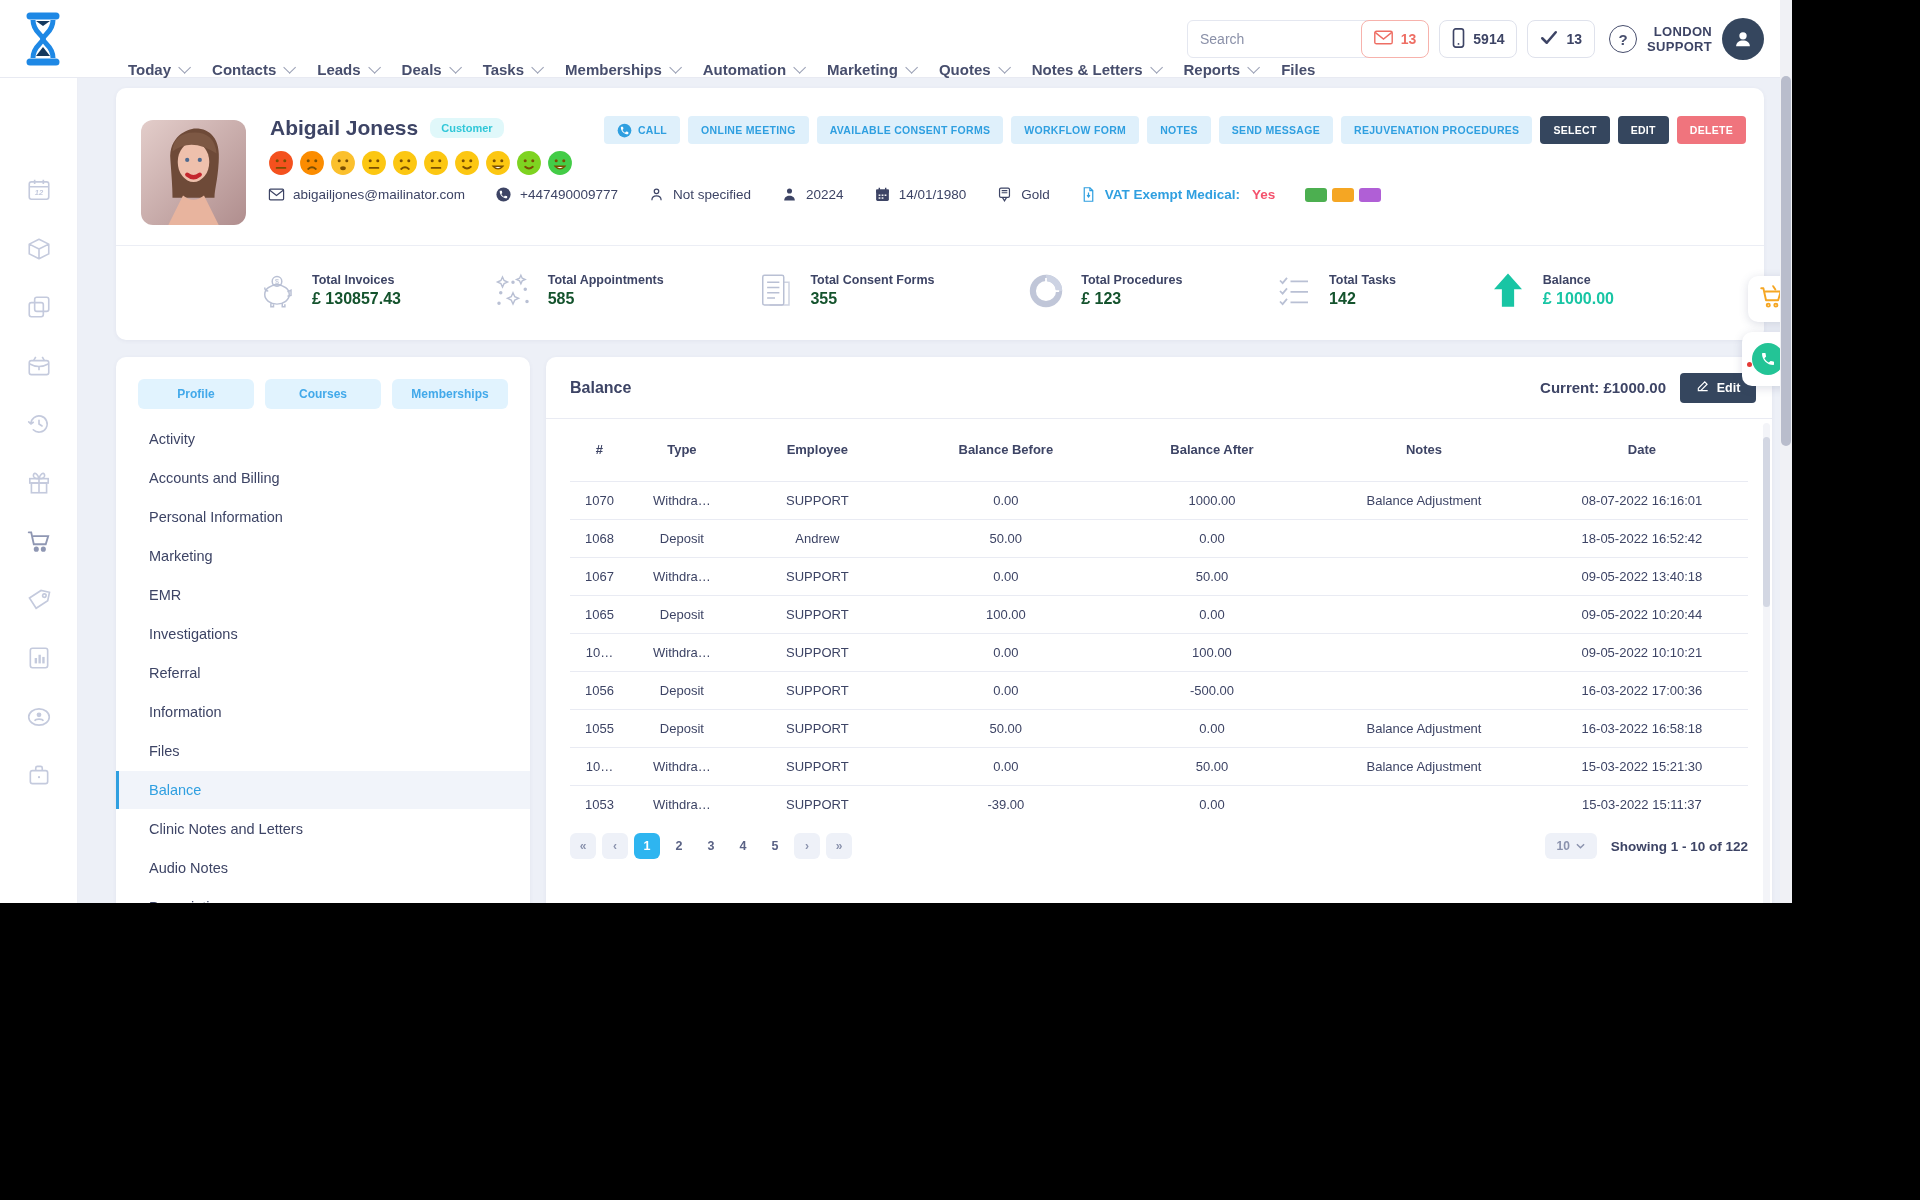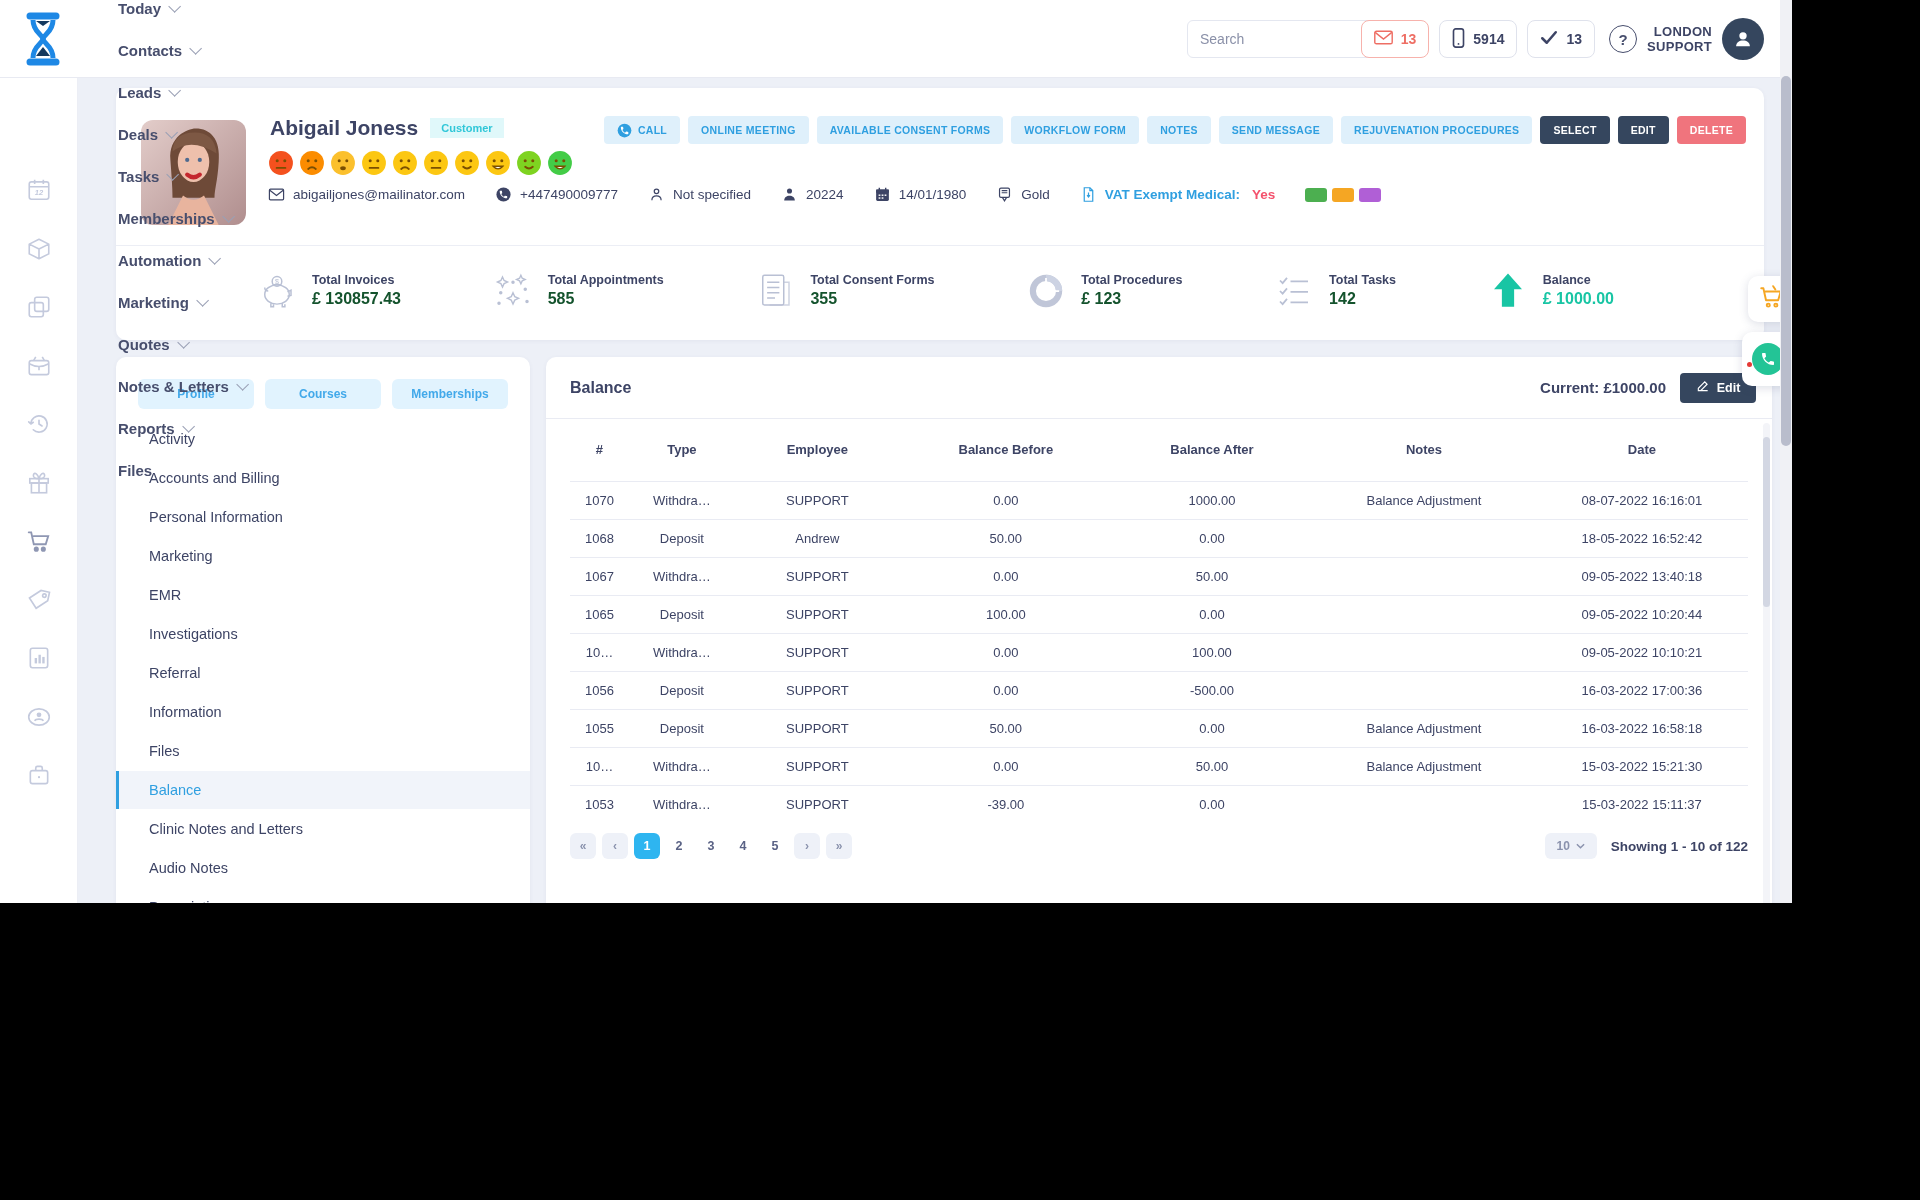--- a/index.html
+++ b/index.html
@@ -3,21 +3,21 @@
 <meta charset="utf-8">
 <style>
   * { margin:0; padding:0; box-sizing:border-box; }
   html,body { width:1920px; height:1200px; background:#000; font-family:"Liberation Sans", sans-serif; overflow:hidden; }
   #stage { position:relative; width:1920px; height:1200px; background:#000; }
   #app { position:absolute; left:0; top:0; width:1792px; height:903px; background:#edf0f7; overflow:hidden; }
 
   
   #topbar { position:absolute; left:0; top:0; width:1792px; height:78px; background:#fff; border-bottom:1px solid #e8eaf2; z-index:5; }
   #logo { position:absolute; left:20px; top:12px; width:46px; height:54px; }
-  #main-nav { position:absolute; left:118px; top:0; height:78px; display:flex; align-items:flex-start; gap:25px;flex-direction:column; }
+  #main-nav { position:absolute; left:128px; top:0; height:78px; display:flex; align-items:flex-end; gap:25px; }
   .nav-item { display:flex; align-items:center; gap:6px; color:#474e6d; font-size:15px; font-weight:600; cursor:pointer; white-space:nowrap; }
   .caret { width:9px; height:9px; border-right:1.6px solid #9aa0b5; border-bottom:1.6px solid #9aa0b5; transform:rotate(45deg) translateY(-3px); margin-left:1px; }
   #search-wrap { position:absolute; left:1187px; top:20px; width:200px; height:38px; border:1px solid #e4e7f0; border-radius:6px; background:#fff; display:flex; align-items:center; }
   #search-input { flex:1; border:none; outline:none; font-size:14px; color:#474e6d; padding:0 12px; background:transparent; font-family:inherit; }
   #search-input::placeholder { color:#8a90a8; }
   #search-btn { width:44px; height:100%; border-left:1px solid #e4e7f0; display:flex; align-items:center; justify-content:center; color:#474e6d; cursor:pointer; }
   #topbar-right { position:absolute; right:28px; top:0; height:78px; display:flex; align-items:center; gap:10px; }
   .top-badge { height:38px; border-radius:8px; border:1px solid #dfe2ec; display:flex; align-items:center; gap:8px; padding:0 12px; font-size:14px; font-weight:700; color:#3d4465; cursor:pointer; background:#fff; }
   .top-badge.mail { border-color:#f7b2ac; color:#ee6e64; }
   #help-icon { width:28px; height:28px; border-radius:50%; border:1.6px solid #474e6d; color:#474e6d; font-size:15px; font-weight:700; display:flex; align-items:center; justify-content:center; cursor:pointer; margin-left:4px; }
@@ -27,21 +27,21 @@
   
   #rail { position:absolute; left:0; top:78px; width:78px; height:825px; background:#fff; border-right:1px solid #eceef5; z-index:4;font-style:italic; }
   .rail-icon { position:absolute; left:26px; width:26px; height:26px; color:#c4cadd; cursor:pointer; }
   .rail-icon svg { width:26px; height:26px; }
 
   
   #header-card { position:absolute; left:116px; top:88px; width:1648px; height:252px; background:#fff; border-radius:10px; box-shadow:0 1px 4px rgba(80,90,130,.07); }
   #client-photo { position:absolute; left:25px; top:32px; width:105px; height:105px; border-radius:12px; overflow:hidden; }
   #client-name-row { position:absolute; left:154px; top:28px; display:flex; align-items:center; gap:12px; }
   #client-name { font-size:21px; font-weight:700; color:#3d4465; }
-  #client-type-badge { background:#e0f8fa; color:#30c7d8; font-size:11px; font-weight:700; padding:4px 11px; border-radius:0; }
+  #client-type-badge { background:#e0f8fa; color:#30c7d8; font-size:11px; font-weight:700; padding:4px 11px; border-radius:8px; }
   #emoji-row { position:absolute; left:152px; top:62px; display:flex; gap:5px; }
   .emoji { width:26px; height:26px; cursor:pointer; }
   #client-details { position:absolute; left:152px; top:98px; display:flex; align-items:center; gap:30px; }
   .detail-item { display:flex; align-items:center; gap:8px; font-size:13.5px; color:#3d4465; font-weight:500; }
   .detail-item .d-icon { width:17px; height:17px; color:#3d4465; flex:0 0 auto; }
   .vat-label { color:#2f9fe0; font-weight:600; }
   .vat-value { color:#f4516c; font-weight:600; margin-left:4px; }
   #label-chips { display:flex; gap:5px; }
   .chip { width:22px; height:14px; border-radius:3px; cursor:pointer; }
   #actions-row { position:absolute; right:18px; top:28px; display:flex; gap:8px; }

